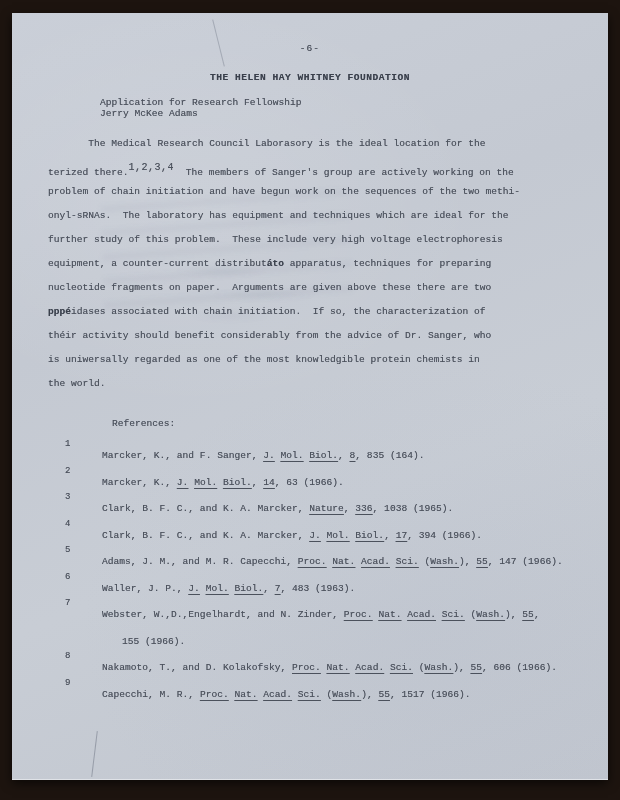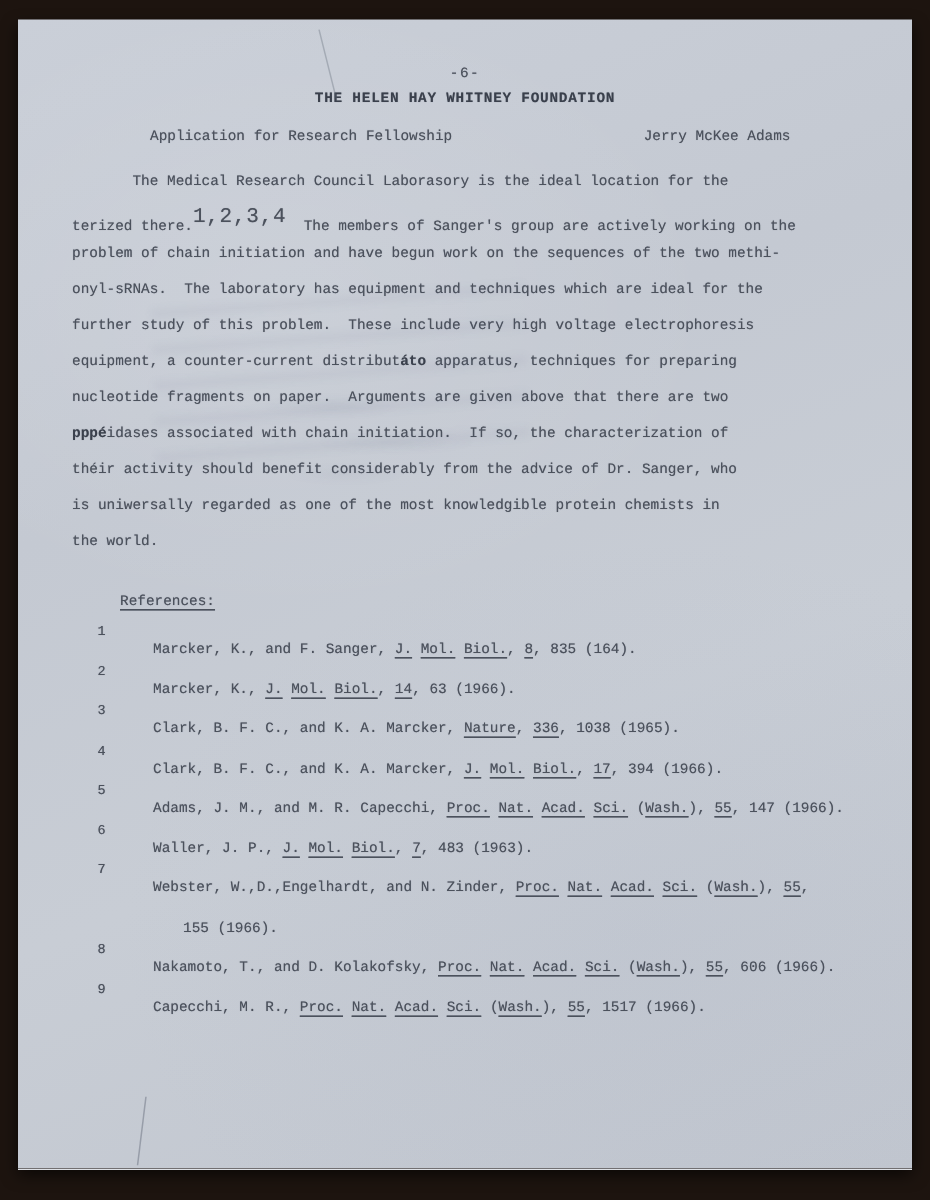--- a/index.html
+++ b/index.html
@@ -26,60 +26,60 @@
     color:var(--ink);
     font-size:9.6px;
     text-shadow:0 0 0.5px rgba(58,64,78,0.55);
   }
   .pageno{
     margin-top:30px;
     text-align:center;
     letter-spacing:1px;
   }
   .title{
-    margin-top:6px;
+    margin-top:18px;
     text-align:center;
     font-weight:bold;
     color:var(--ink-dark);
     letter-spacing:0.5px;
   }
   .header-row{
     margin-top:14px;
     display:flex;
     justify-content:space-between;
-    padding:0 81px 0 88px;
+    padding:0 103px 0 88px;
+    flex-direction:column;
   }
   .para{
     margin-top:13px;
     padding-left:36px;
   }
   .pline{
     white-space:pre;
     line-height:24px;
     height:24px;
   }
   .sup{
     vertical-align:5px;
-    font-size:14px;
+    font-size:10px;
     letter-spacing:0.5px;
   }
   .b{
     font-weight:bold;
     color:var(--ink-dark);
   }
   .u{
     text-decoration:underline;
     text-underline-offset:2.5px;
     text-decoration-thickness:0.9px;
   }
   .refs-heading{
     margin-top:22px;
-    margin-left:68px;
+    margin-left:100px;
     display:inline-block;
-    text-decoration:underline;
     text-underline-offset:2.5px;
   }
   .refs{
     margin-top:14px;
   }
   .ref{
     position:relative;
     margin-left:68px;
   }
   .rline{
@@ -151,21 +151,21 @@
     <span>Jerry McKee Adams</span>
   </div>
 
   <div class="para">
       <div class="pline"><span>       The Medical Research Council Laborasory is the ideal location for the</span></div>
       <div class="pline"><span>terized there.</span><span class="sup">1,2,3,4</span><span>  The members of Sanger's group are actively working on the</span></div>
       <div class="pline"><span>problem of chain initiation and have begun work on the sequences of the two methi-</span></div>
       <div class="pline"><span>onyl-sRNAs.  The laboratory has equipment and techniques which are ideal for the</span></div>
       <div class="pline"><span>further study of this problem.  These include very high voltage electrophoresis</span></div>
       <div class="pline"><span>equipment, a counter-current distribut</span><span class="b">áto</span><span> apparatus, techniques for preparing</span></div>
-      <div class="pline"><span>nucleotide fragments on paper.  Arguments are given above that there are two</span></div>
+      <div class="pline"><span>nucleotide fragments on paper.  Arguments are given above these there are two</span></div>
       <div class="pline"><span class="b">pppé</span><span>idases associated with chain initiation.  If so, the characterization of</span></div>
       <div class="pline"><span>théir activity should benefit considerably from the advice of Dr. Sanger, who</span></div>
       <div class="pline"><span>is uniwersally regarded as one of the most knowledgible protein chemists in</span></div>
       <div class="pline"><span>the world.</span></div>
     </div>
 
   <div>
     <span class="refs-heading">References:</span>
   </div>
 

